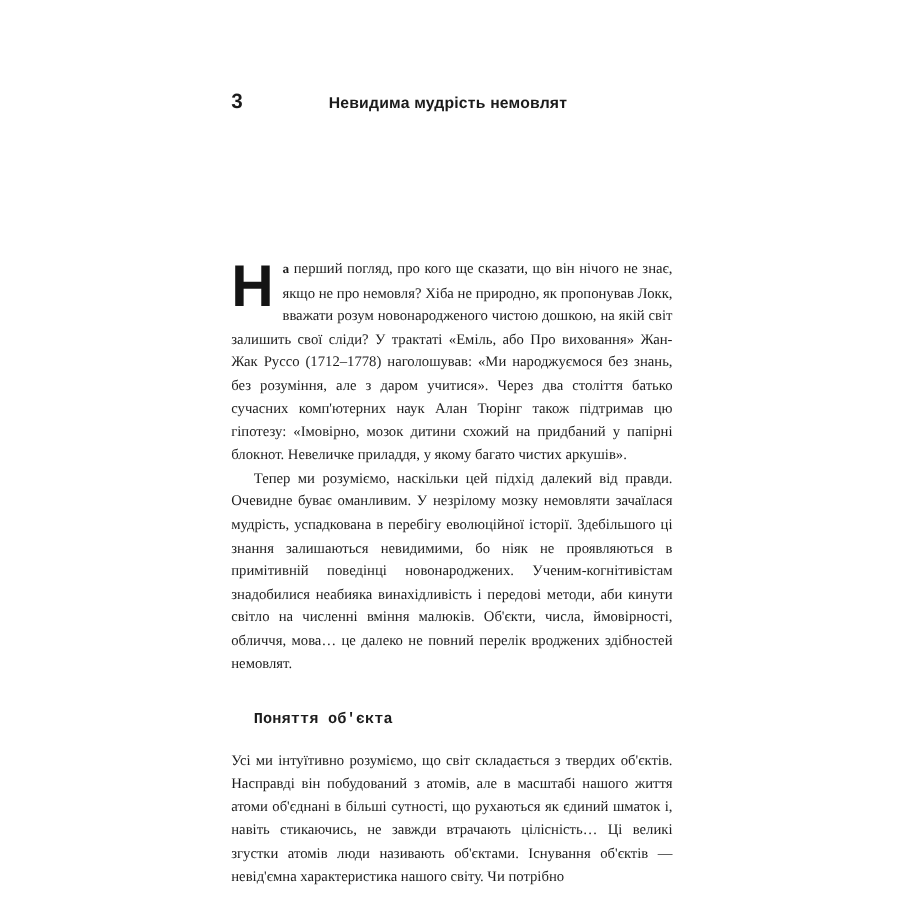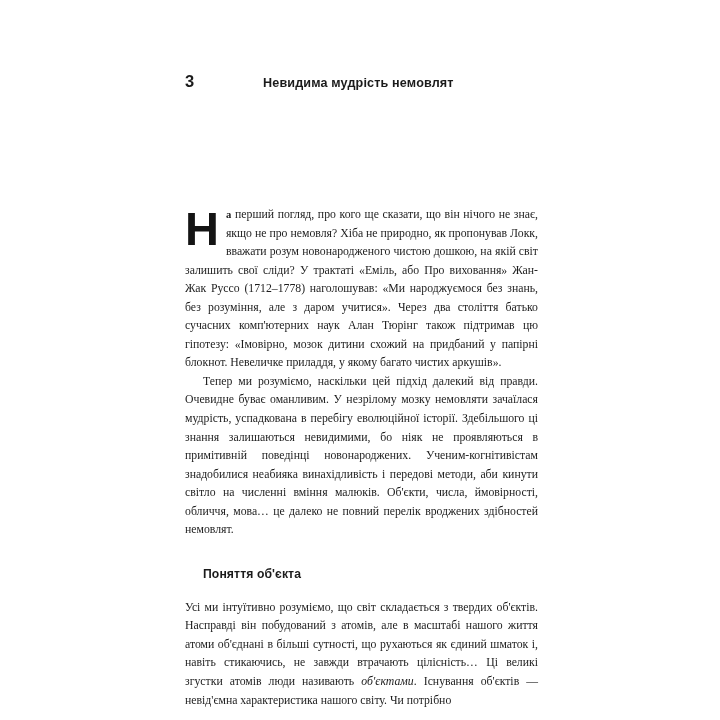--- a/index.html
+++ b/index.html
@@ -85,32 +85,32 @@
   .smallcaps-run {
     font-weight: bold;
     font-size: 10.6px;
     letter-spacing: 0.1px;
   }
 
   
   h2.subheading {
     margin: 0;
     padding: 0;
-    font-family: Liberation Sans, sans-serif;
+    font-family: Liberation Mono, monospace;
     font-size: 12.2px;
     font-weight: bold;
     color: #1b1b1b;
     text-indent: 18px;
     letter-spacing: 0.1px;
   }
 
   .gap-before-sub { height: 27px; }
   .gap-after-sub  { height: 18px; }
 
-  .ital { font-style: italic; }
+  .ital { }
 </style>
 </head>
 <body>
 
 <div class="page">
 
   <div class="running-head">
     <span class="chapter-number">3</span>
     <span class="chapter-title">Невидима мудрість немовлят</span>
   </div>

